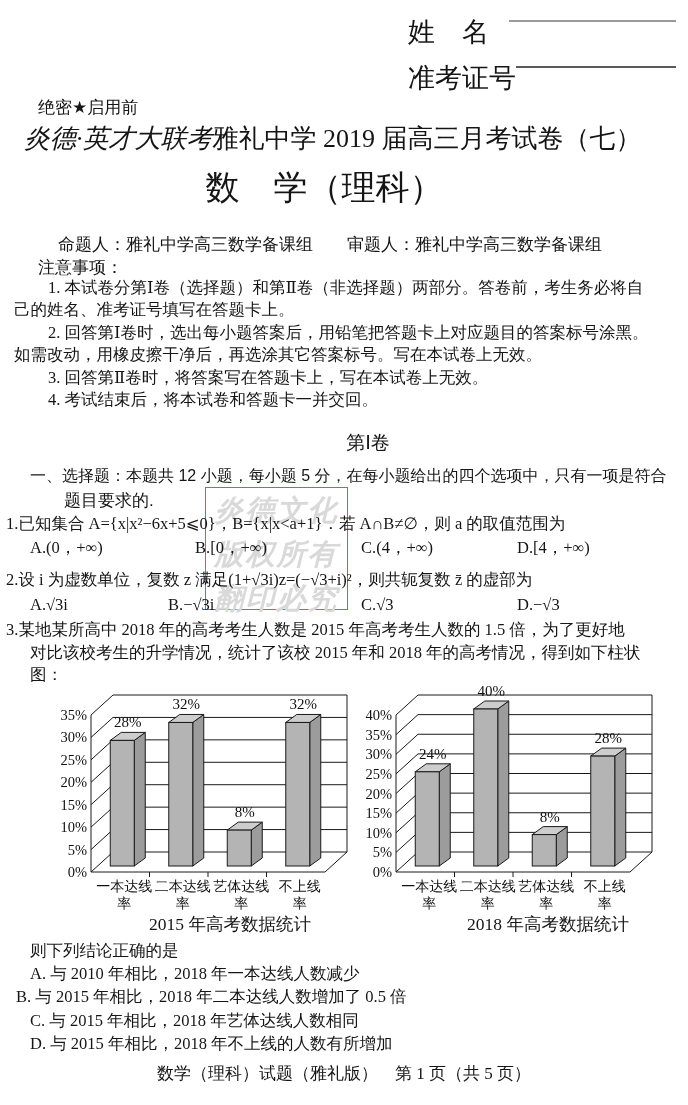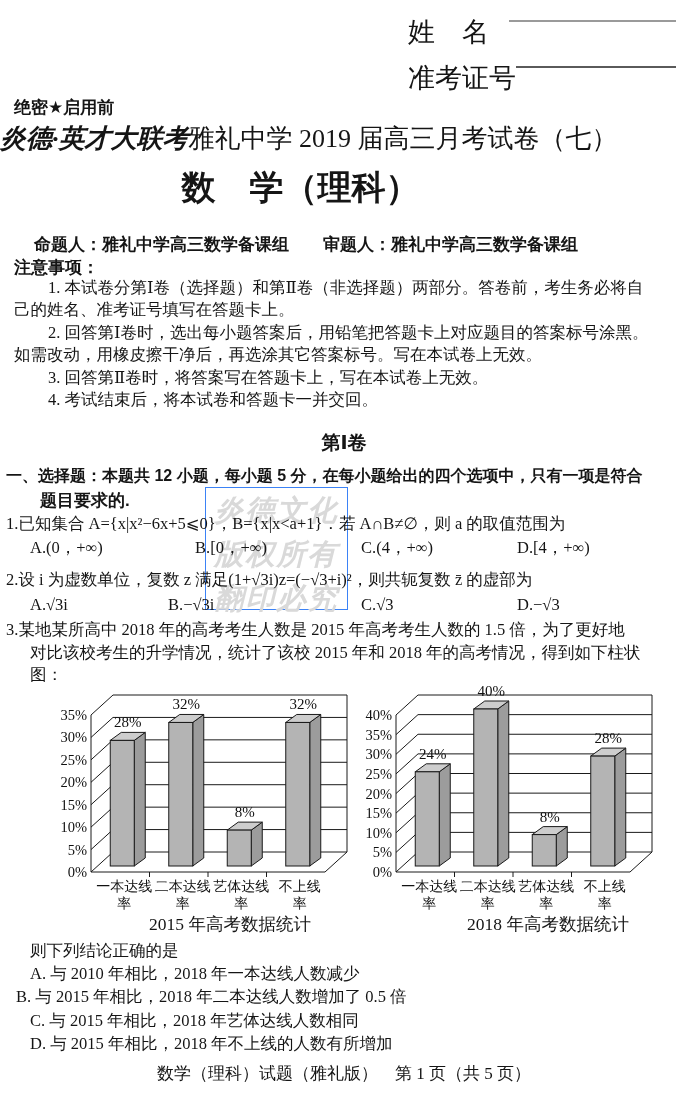--- a/index.html
+++ b/index.html
@@ -4,21 +4,21 @@
 <style>
   html,body{margin:0;padding:0;background:#888;}
   .page{
     position:relative;width:688px;height:1105px;margin:0 auto;
     background:#ffffff;color:#151515;overflow:hidden;
     font-family:"Liberation Serif","DejaVu Serif",serif;
   }
   .abs{position:absolute;white-space:pre;}
   .sans{font-family:"Liberation Sans","DejaVu Sans",sans-serif;}
   .serif{font-family:"Liberation Serif","DejaVu Serif",serif;text-align:right;}
-  .b{font-weight:bold;}
+  .b{font-weight:normal;margin-left:24px;}
   .center{text-align:center;white-space:pre;}
   .fieldline{position:absolute;border-bottom:2px solid #9a9a9a;}
   .fieldline.dark{border-bottom-color:#5a5a5a;}
   .note{font-size:16.5px;line-height:17px;}
   .q{font-size:16.5px;}
   .opt{font-size:16.5px;}
   .watermark{
     position:absolute;left:205px;top:487px;width:141px;height:121px;
     border:1px solid #3b82f6;z-index:0;text-align:center;
     color:#d9d9d9;font-size:29px;font-weight:bold;font-style:italic;

